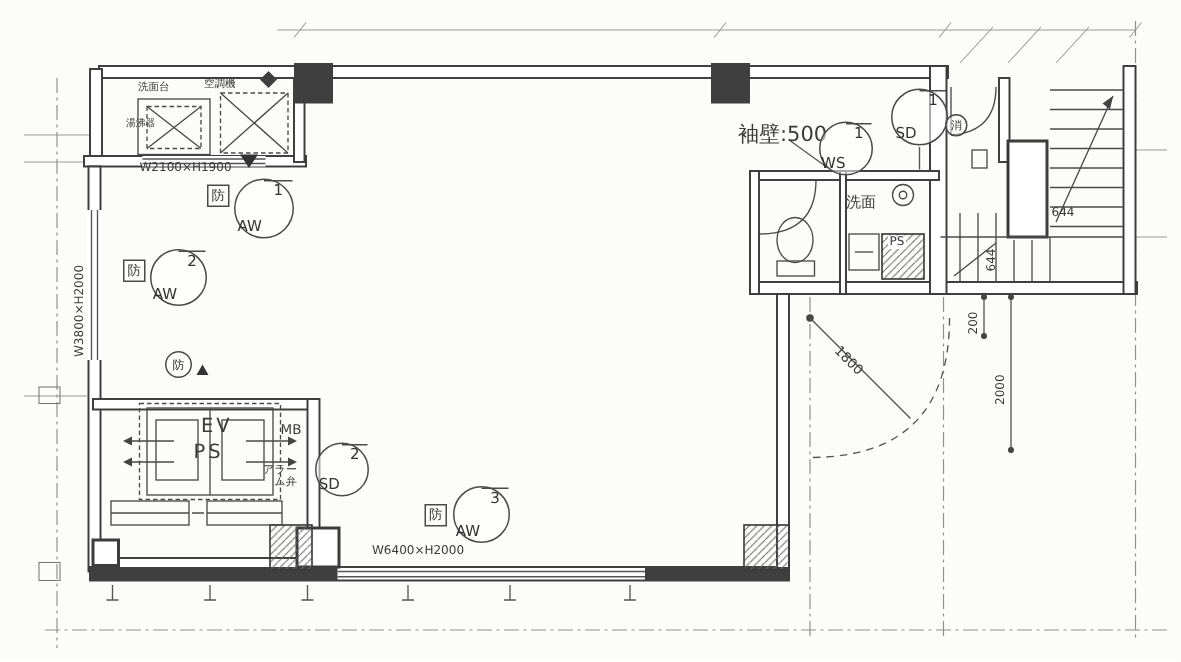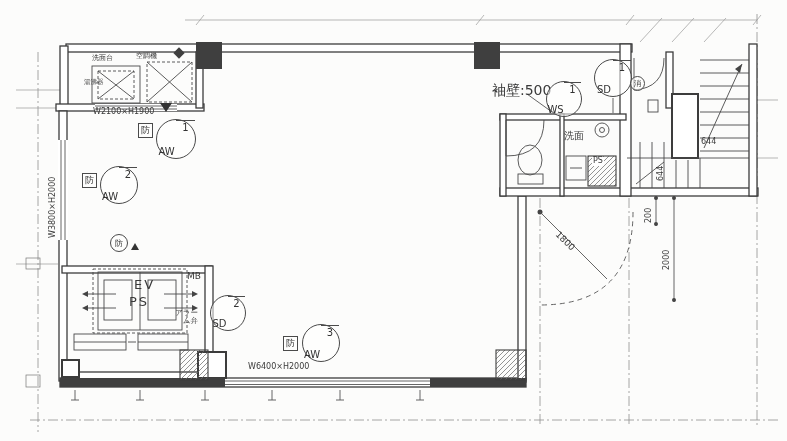--- a/index.html
+++ b/index.html
@@ -239,21 +239,21 @@
   <span class="t">SD</span>
   <span class="n">1</span>
 </div>
 <div class="badge" style="left:210px;top:295px;width:36px;height:36px">
   <span class="t">SD</span>
   <span class="n">2</span>
 </div>
 
 <div class="lbl" style="left:134px;top:278px;font-size:13px;letter-spacing:2px">EV</div>
 <div class="lbl" style="left:129px;top:295px;font-size:13px;letter-spacing:2px">PS</div>
-<div class="lbl" style="left:187px;top:272px;font-size:9px">MB</div>
+<div class="lbl" style="left:187px;top:283px;font-size:9px">MB</div>
 <div class="lbl wraptext" style="left:171px;top:309px;font-size:7.5px;width:27px">アラーム弁</div>
 <div class="cmark" style="left:110px;top:234px;width:18px;height:18px;font-size:8px">
       <span>防</span>
     </div>
 
 <div class="lbl" style="left:564px;top:130px;font-size:10px">洗面</div>
 <div class="lbl" style="left:592px;top:157px;font-size:8px;background:#fff;padding:0 1px">PS</div>
 
 <div class="cmark" style="left:630px;top:76px;width:15px;height:15px;font-size:7.5px">
       <span>消</span>

